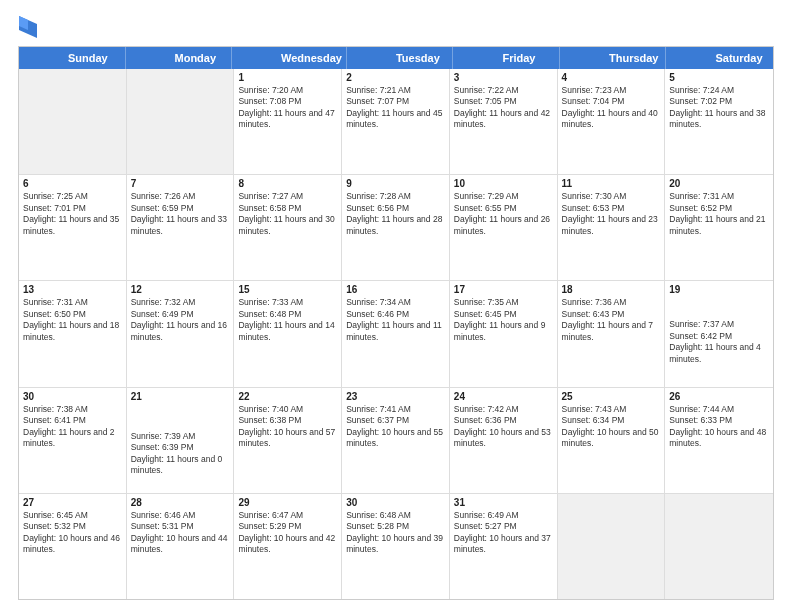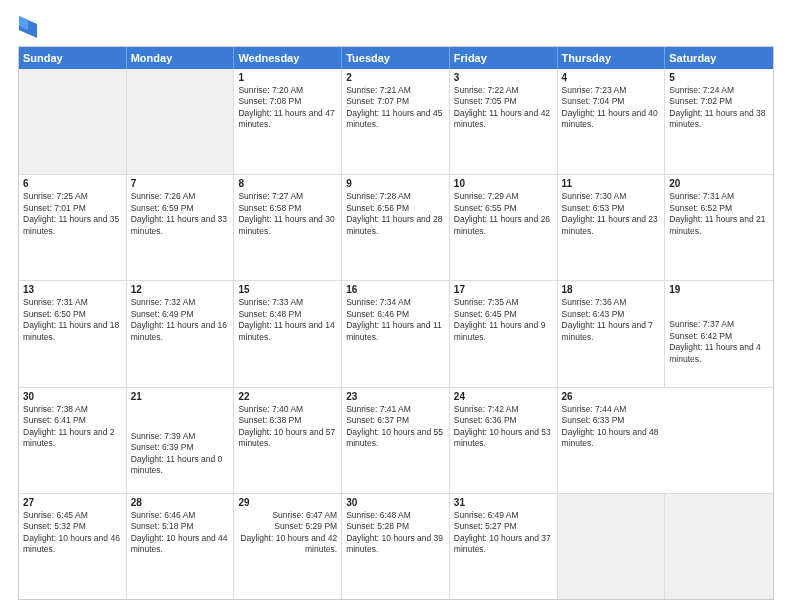--- a/index.html
+++ b/index.html
@@ -73,20 +73,21 @@
       grid-template-columns: repeat(7, 1fr);
       background: #3a7bd5;
     }
     .cal-header-cell {
       color: #fff;
       font-size: 11px;
       font-weight: bold;
       padding: 5px 4px;
       text-align: left;
       border-right: 1px solid rgba(255,255,255,0.3);
+      margin-left: 45px;
     }
     .cal-header-cell:last-child { border-right: none; }
     .cal-body {
       flex: 1;
       display: flex;
       flex-direction: column;
     }
     .cal-row {
       display: grid;
       grid-template-columns: repeat(7, 1fr);
@@ -296,42 +297,48 @@
 Sunset: 6:37 PM
 Daylight: 10 hours and 55 minutes.</div>
           </div>
           <div class="cal-cell">
             <div class="day-num">24</div>
             <div class="day-info" style="white-space: pre-line;">Sunrise: 7:42 AM
 Sunset: 6:36 PM
 Daylight: 10 hours and 53 minutes.</div>
           </div>
           <div class="cal-cell">
+            <div class="day-num">25</div>
+            <div class="day-info" style="white-space: pre-line;">Sunrise: 7:43 AM
+Sunset: 6:34 PM
+Daylight: 10 hours and 50 minutes.</div>
+          </div>
+          <div class="cal-cell">
             <div class="day-num">26</div>
             <div class="day-info" style="white-space: pre-line;">Sunrise: 7:44 AM
 Sunset: 6:33 PM
 Daylight: 10 hours and 48 minutes.</div>
           </div>
         </div>
         <div class="cal-row">
           <div class="cal-cell">
             <div class="day-num">27</div>
             <div class="day-info" style="white-space: pre-line;">Sunrise: 6:45 AM
 Sunset: 5:32 PM
 Daylight: 10 hours and 46 minutes.</div>
           </div>
           <div class="cal-cell">
             <div class="day-num">28</div>
             <div class="day-info" style="white-space: pre-line;">Sunrise: 6:46 AM
-Sunset: 5:18 PM
+Sunset: 5:31 PM
 Daylight: 10 hours and 44 minutes.</div>
           </div>
           <div class="cal-cell">
             <div class="day-num">29</div>
-            <div class="day-info" style="white-space: pre-line; text-align: right;">Sunrise: 6:47 AM
+            <div class="day-info" style="white-space: pre-line;">Sunrise: 6:47 AM
 Sunset: 5:29 PM
 Daylight: 10 hours and 42 minutes.</div>
           </div>
           <div class="cal-cell">
             <div class="day-num">30</div>
             <div class="day-info" style="white-space: pre-line;">Sunrise: 6:48 AM
 Sunset: 5:28 PM
 Daylight: 10 hours and 39 minutes.</div>
           </div>
           <div class="cal-cell">

